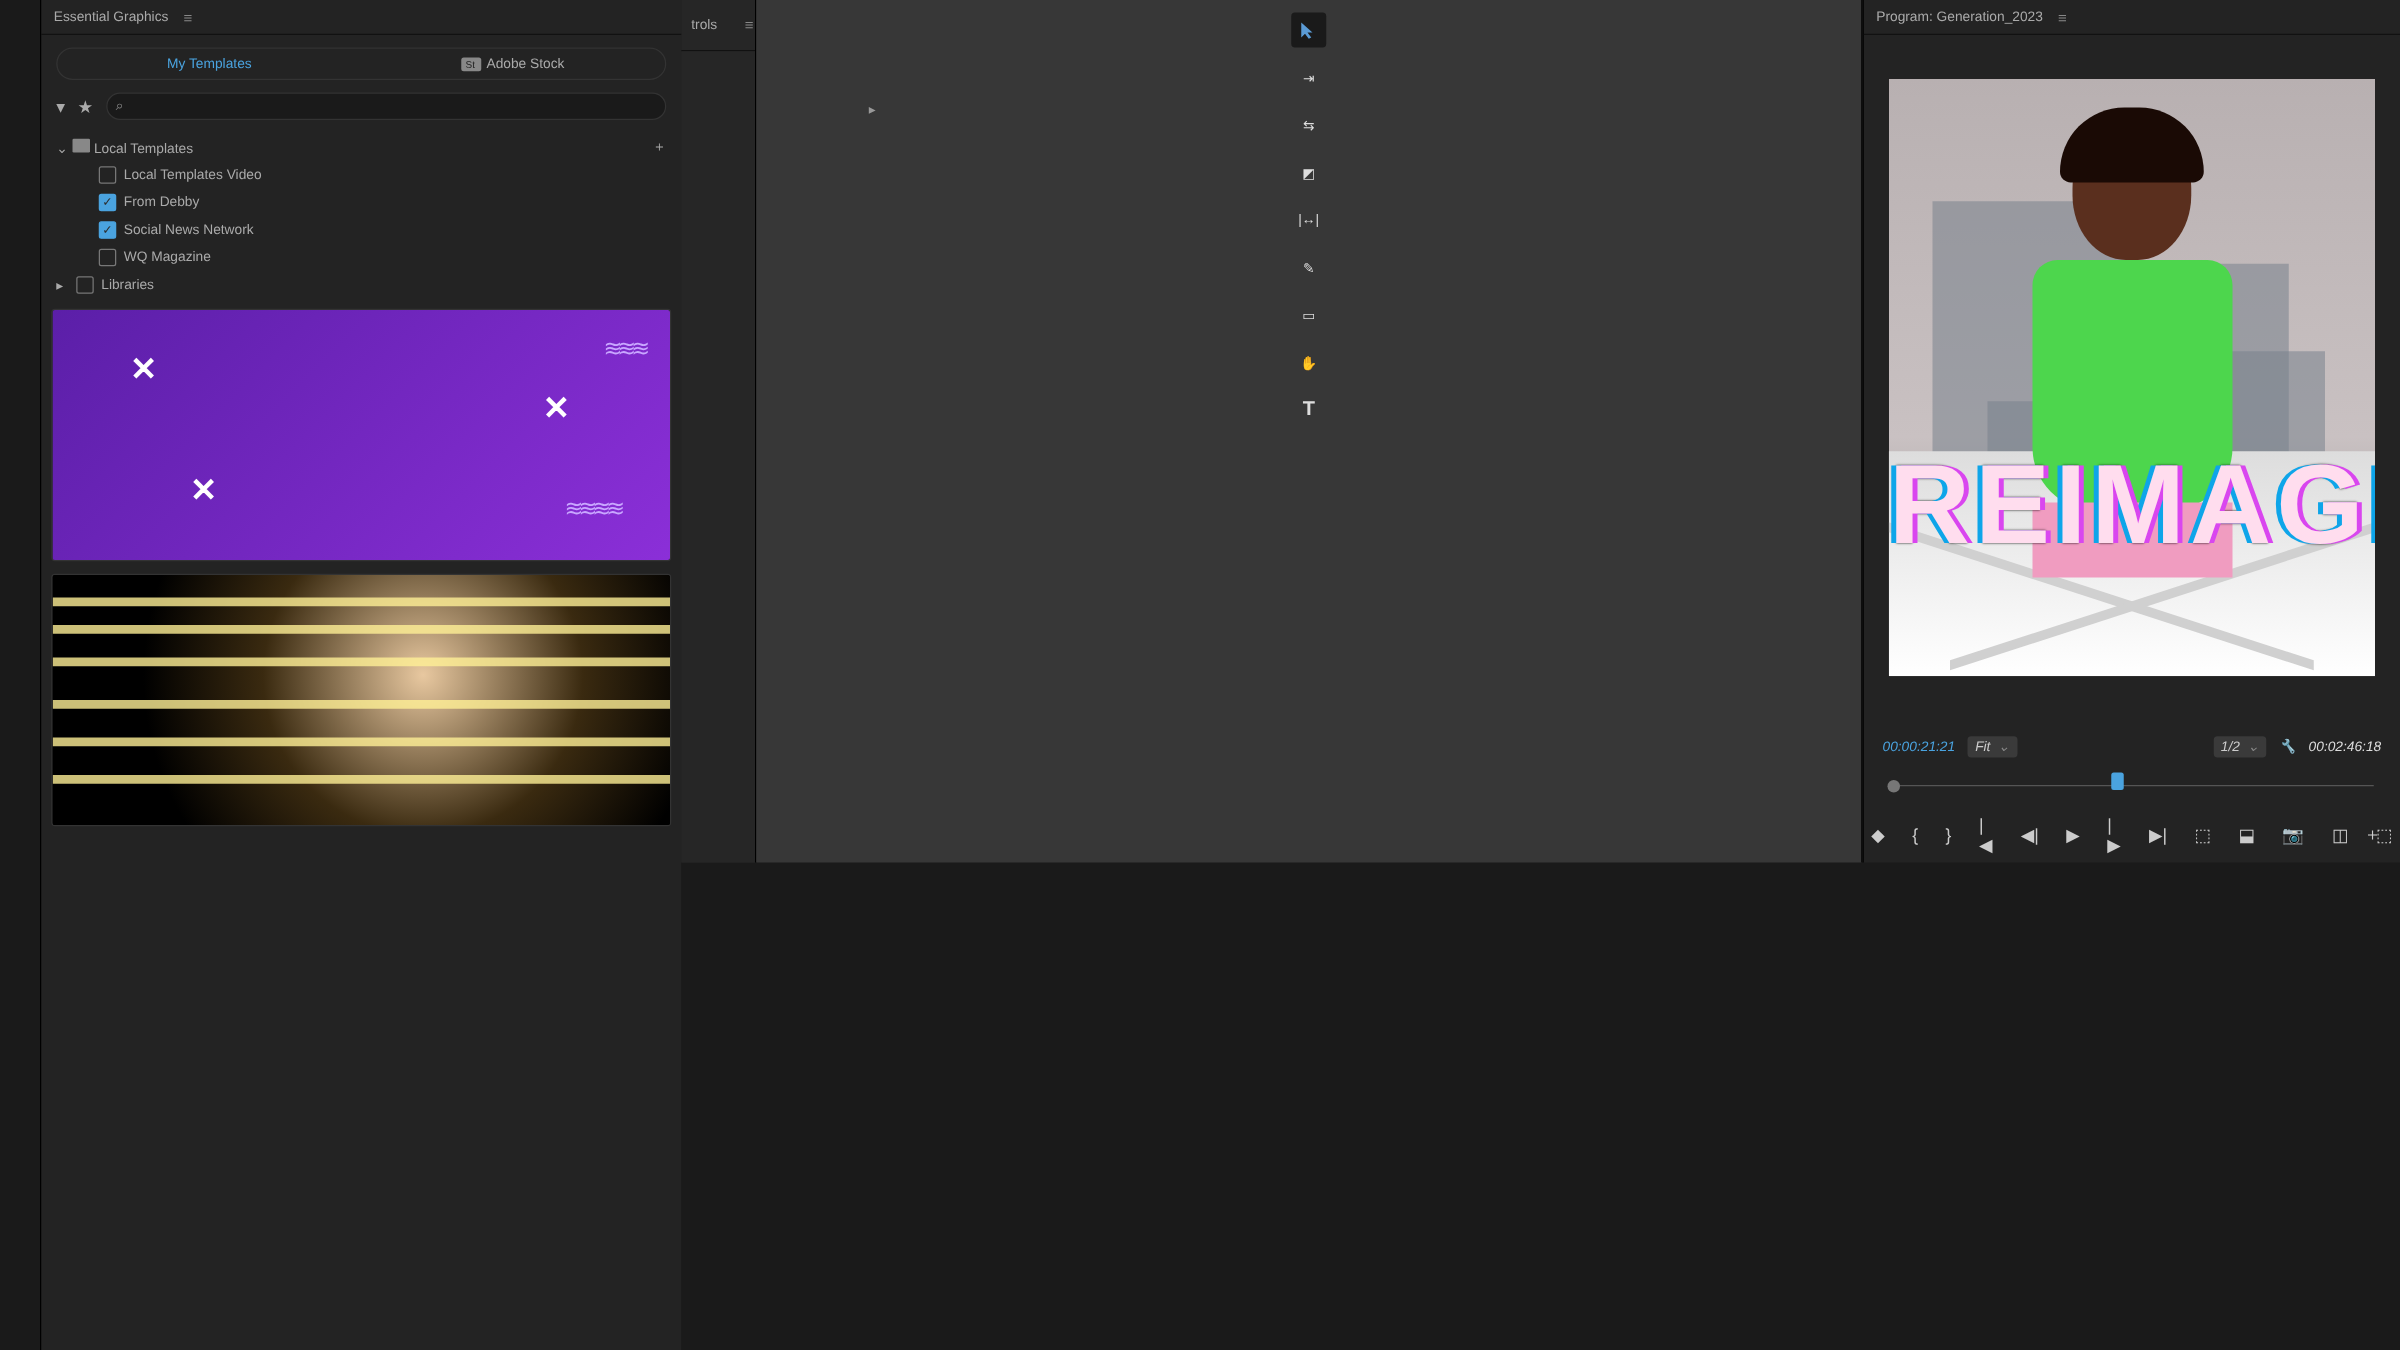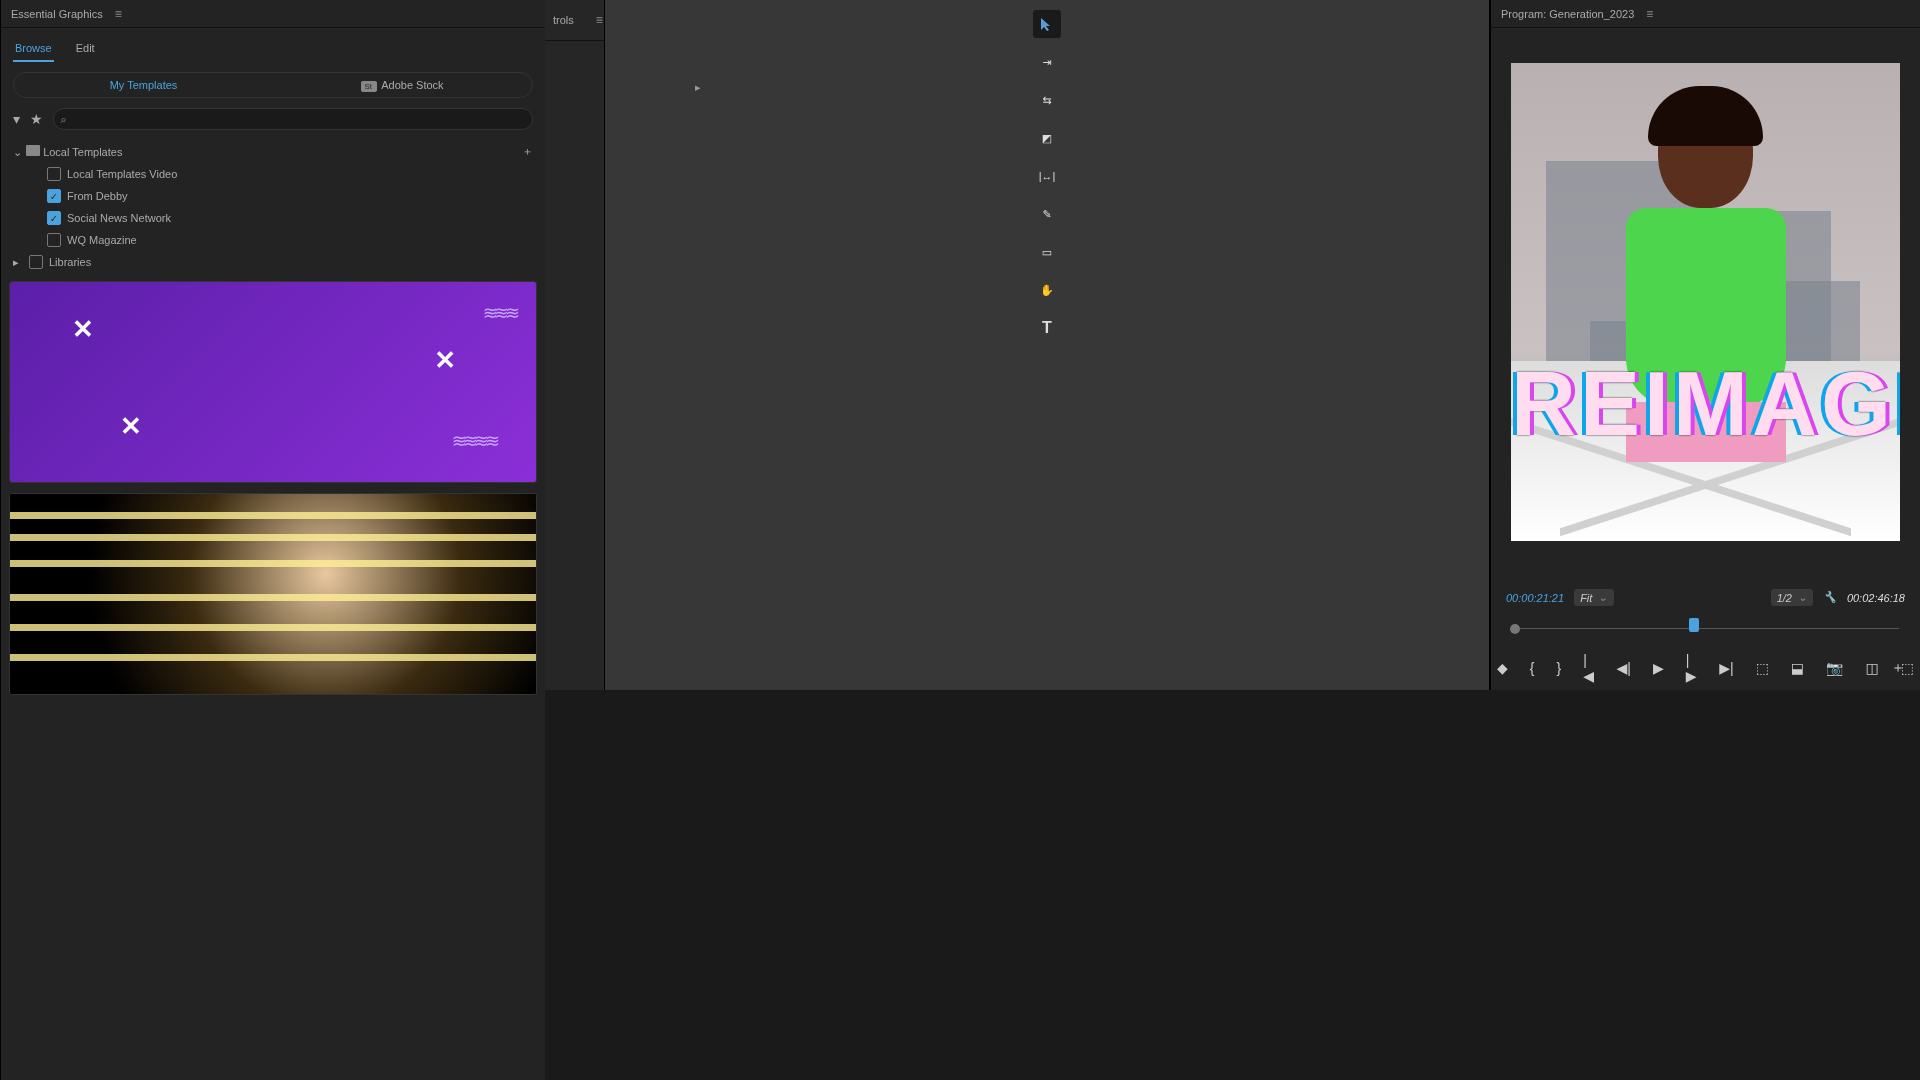--- a/index.html
+++ b/index.html
@@ -44,21 +44,21 @@
   .sel{background:#3a3a3a;color:#ccc;padding:2px 6px;border-radius:3px;display:inline-flex;align-items:center;gap:6px;}
   .scrubber{height:22px;margin:6px 15px;position:relative;}
   .scrubber-line{position:absolute;left:6px;right:6px;top:10px;height:1px;background:#555;}
   .scrub-in,.scrub-out{position:absolute;top:6px;width:10px;height:10px;border-radius:50%;background:#777;}
   .scrub-in{left:4px;}
   .scrub-head{position:absolute;top:0;left:183px;width:10px;height:14px;background:#4aa3df;border-radius:2px;}
   .transport{display:flex;justify-content:center;gap:22px;padding:6px;align-items:center;position:relative;}
   .tbtn{color:#ccc;cursor:pointer;font-size:14px;}
   .tbtn.add{position:absolute;right:15px;}
   
-  .eg{background:#232323;border-left:1px solid #000;display:flex;flex-direction:column;}
+  .eg{background:#232323;border-left:1px solid #000;display:flex;flex-direction:column;margin-left:32px;}
   .eg-hdr{padding:4px 10px;display:flex;align-items:center;gap:8px;border-bottom:1px solid #111;height:28px;}
   .eg-tabs{display:flex;gap:20px;padding:8px 12px 0;}
   .eg-tab{padding:6px 2px;cursor:pointer;}
   .eg-tab.active{color:#4aa3df;border-bottom:2px solid #4aa3df;}
   .eg-sub{display:flex;margin:10px 12px 0;border:1px solid #333;border-radius:14px;overflow:hidden;}
   .eg-sub div{flex:1;text-align:center;padding:6px;cursor:pointer;}
   .eg-sub .on{color:#4aa3df;}
   .eg-sub .off{color:#aaa;}
   .eg-sub .off::before{content:"St ";background:#888;color:#222;font-size:8px;padding:1px 3px;border-radius:2px;margin-right:4px;}
   .eg-filter{display:flex;align-items:center;gap:10px;padding:10px 12px;}
@@ -186,24 +186,20 @@
       <span class="tbtn">⬚</span>
       <span class="tbtn add">＋</span>
     </div>
   </div>
 
   <div class="eg" style="grid-row:1/3">
     <div class="eg-hdr">
       <span>Essential Graphics</span>
       <span class="drag-icon">≡</span>
     </div>
-    <div class="eg-tabs">
-      <span class="eg-tab active">Browse</span>
-      <span class="eg-tab">Edit</span>
-    </div>
     <div class="eg-sub">
       <div class="on">My Templates</div>
       <div class="off">Adobe Stock</div>
     </div>
     <div class="eg-filter">
       <span style="font-size:14px;">▾</span>
       <span style="font-size:14px;">★</span>
       <div class="search-wrap">
         <span class="mag">⌕</span>
         <input placeholder="" style="">

